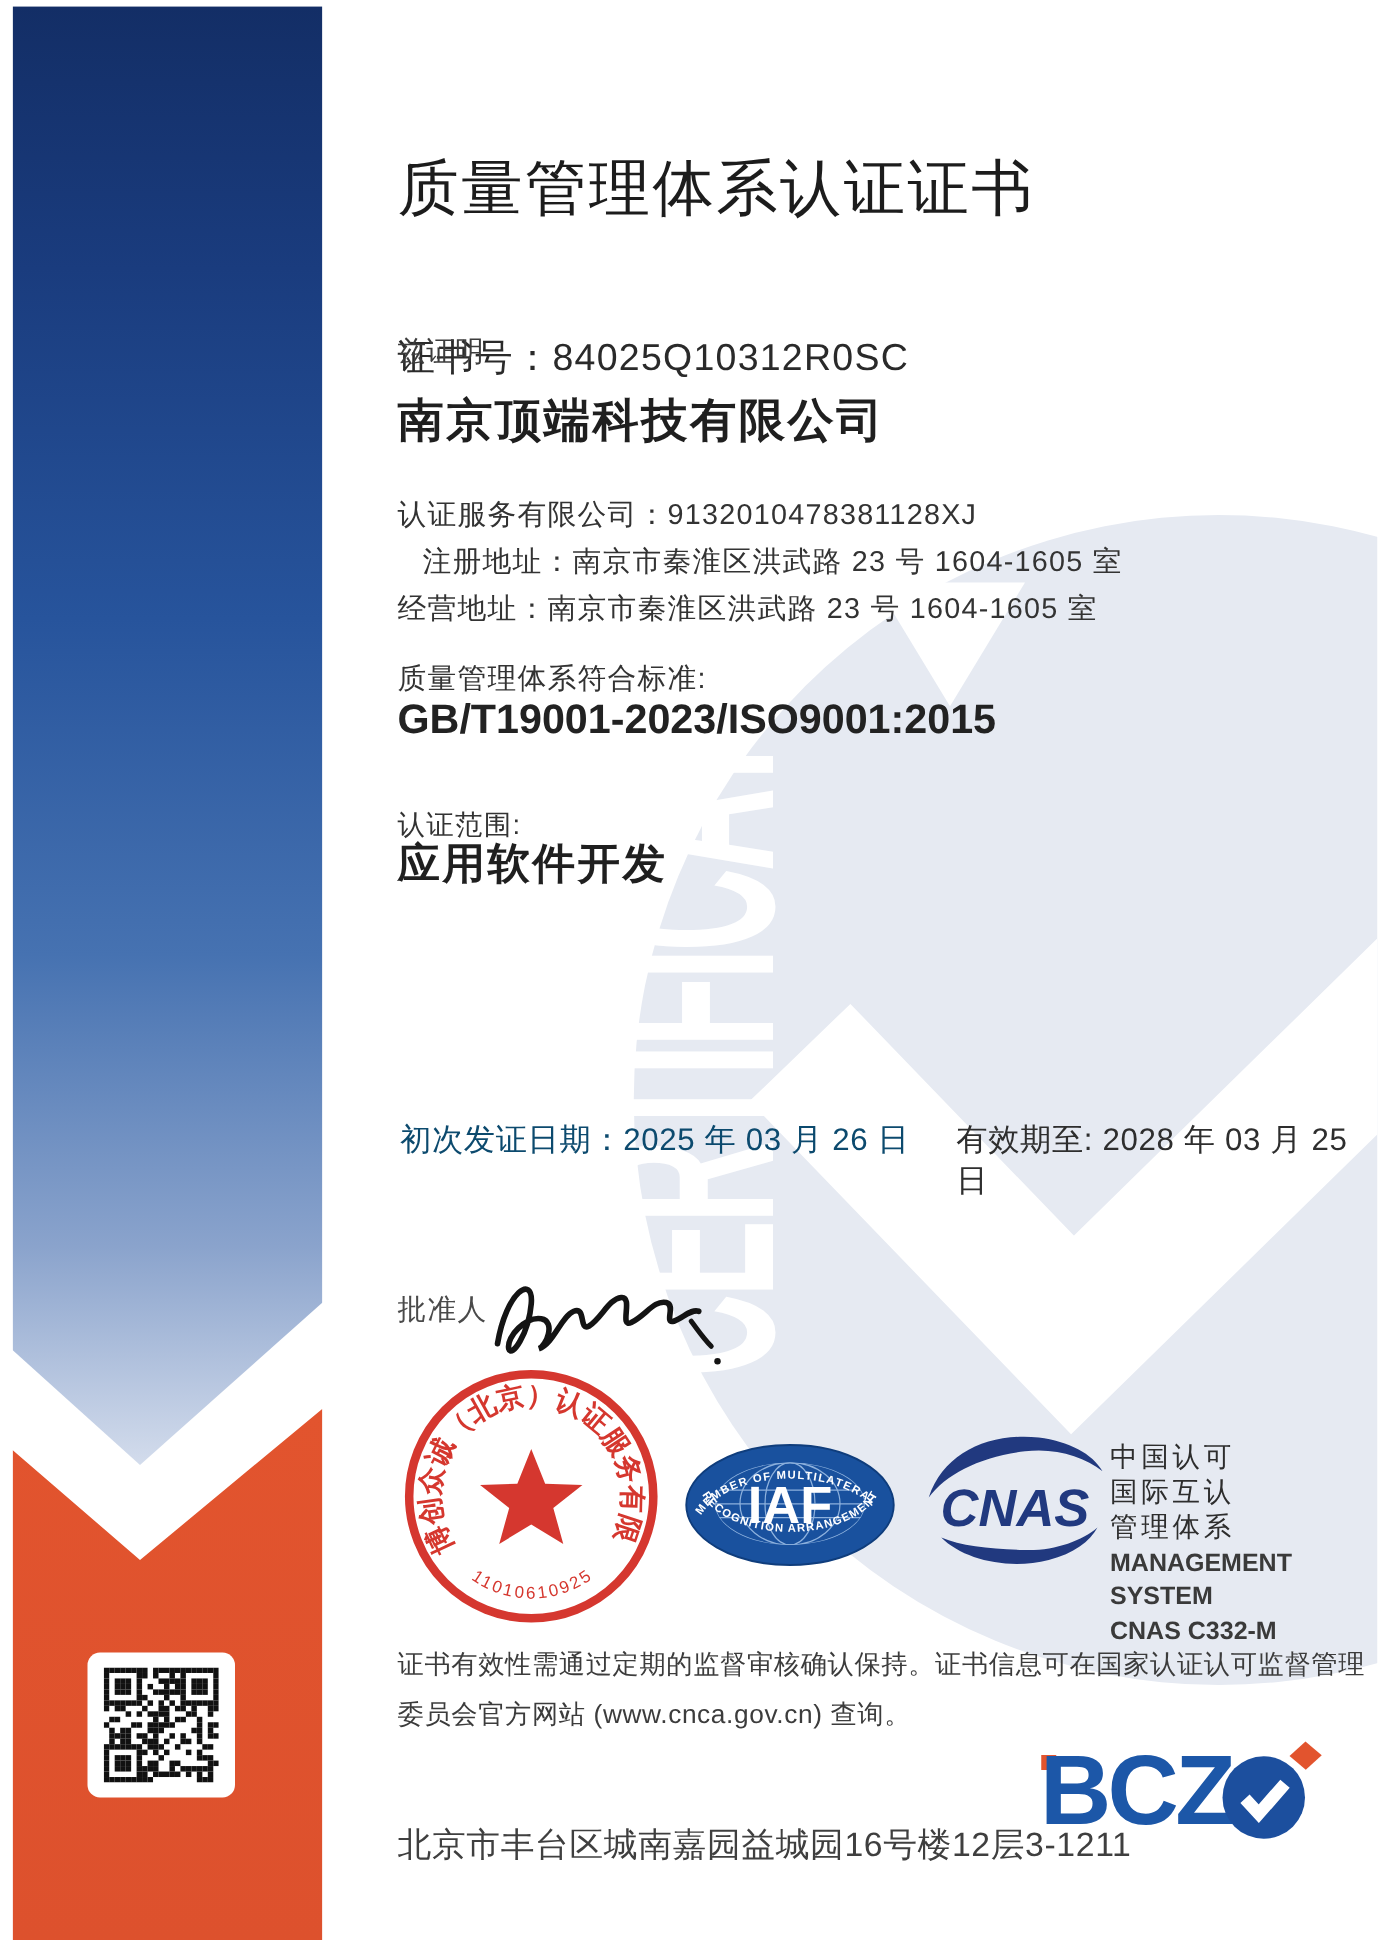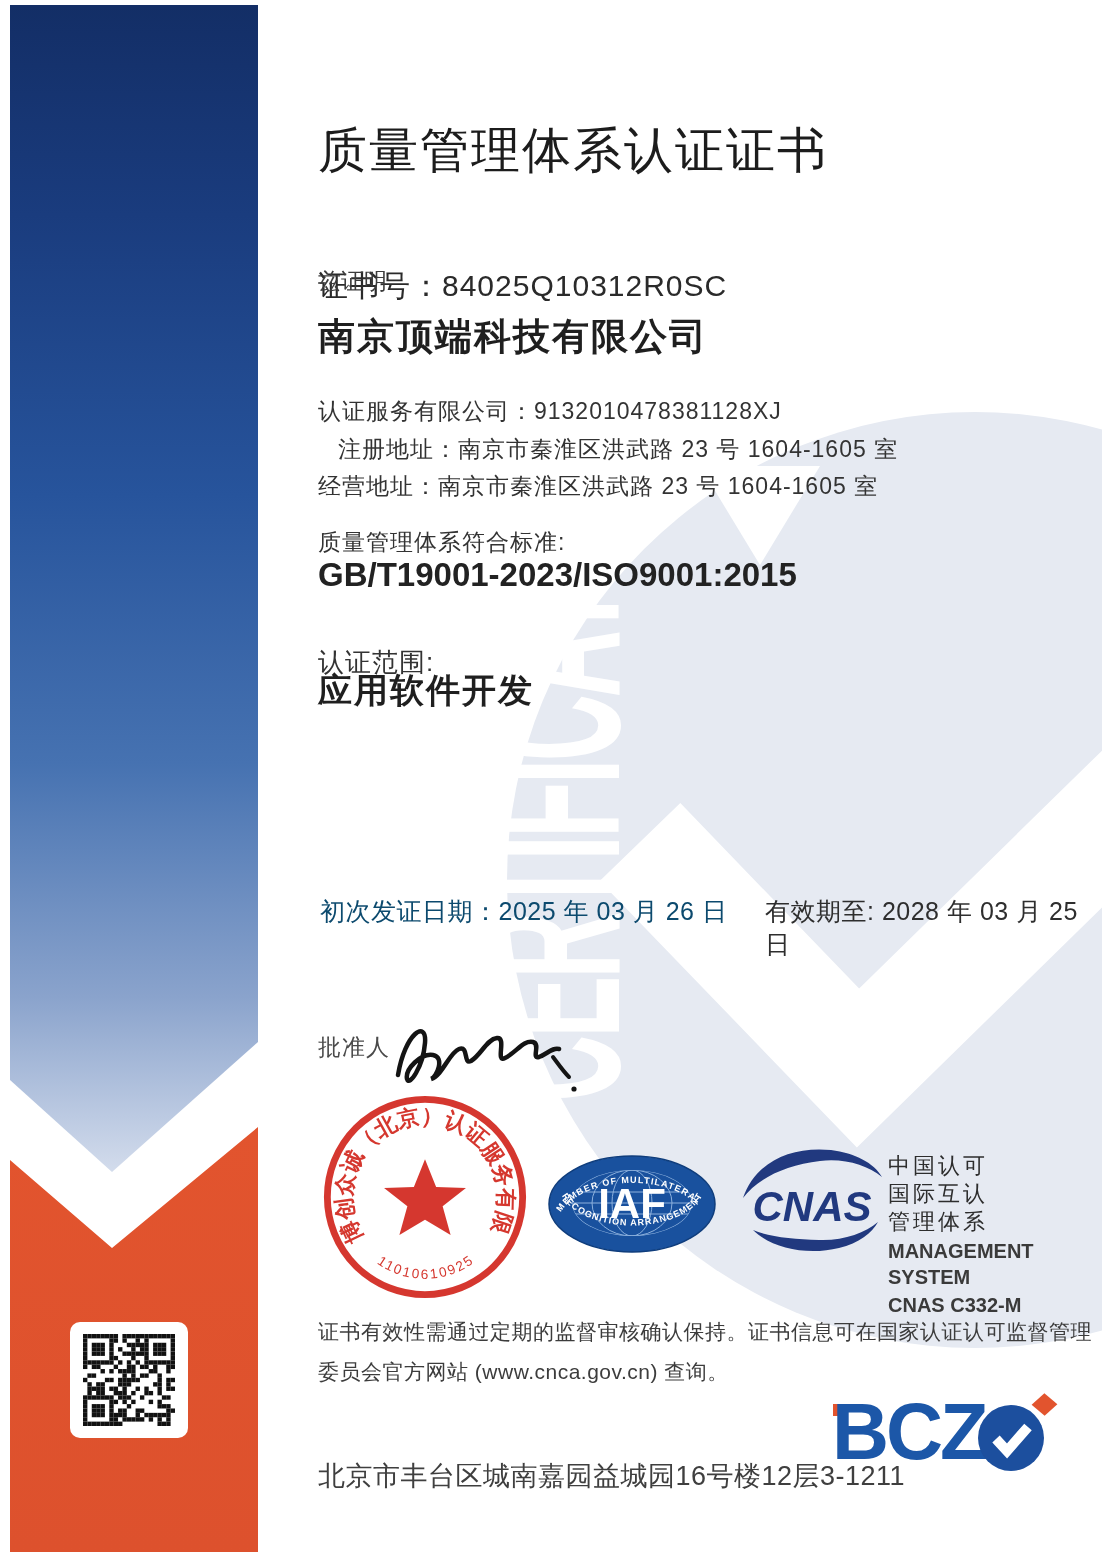--- a/index.html
+++ b/index.html
@@ -38,21 +38,21 @@
   .title{left:318px;top:118px;font-size:49px;font-weight:normal;color:#1c1c1c;letter-spacing:2px;}
   .certno{left:318px;top:266px;font-size:30px;color:#2a2a2a;letter-spacing:1px;}
   .line-attest{left:318px;top:266px;font-size:23px;color:#3c3c3c;}
   .company{left:318px;top:312px;font-size:37px;font-weight:bold;color:#1f1f1f;letter-spacing:2px;}
   .info{font-size:23px;color:#333333;letter-spacing:1px;}
   .credit{left:318px;top:396px;}
   .regaddr{left:318px;top:434px;margin-left:20px;}
   .bizaddr{left:318px;top:471px;}
   .std-label{left:318px;top:527px;font-size:23px;color:#333333;letter-spacing:1px;}
   .std{left:318px;top:556px;font-size:33px;font-weight:bold;color:#222222;}
-  .scope-label{left:318px;top:645px;font-size:26px;color:#333333;letter-spacing:1px;}
+  .scope-label{left:318px;top:645px;font-size:22px;color:#333333;letter-spacing:1px;}
   .scope{left:318px;top:668px;font-size:34px;font-weight:bold;color:#1f1f1f;letter-spacing:2px;}
   .issue-date{left:320px;top:895px;font-size:25px;color:#0c4a6e;letter-spacing:0.5px;}
   .valid-until{left:765px;top:895px;font-size:25px;color:#2e2e2e;letter-spacing:0.5px;}
   .approver{left:318px;top:1032px;font-size:23px;color:#4a4a4a;letter-spacing:1px;}
   .signature{left:378px;top:995px;z-index:5;}
   
   .seal{left:320px;top:1092px;z-index:5;}
   .iaf{left:547px;top:1154px;z-index:5;}
   .cnas-logo{left:737px;top:1146px;z-index:5;}
   .cnas-text{left:888px;top:1152px;z-index:5;}

